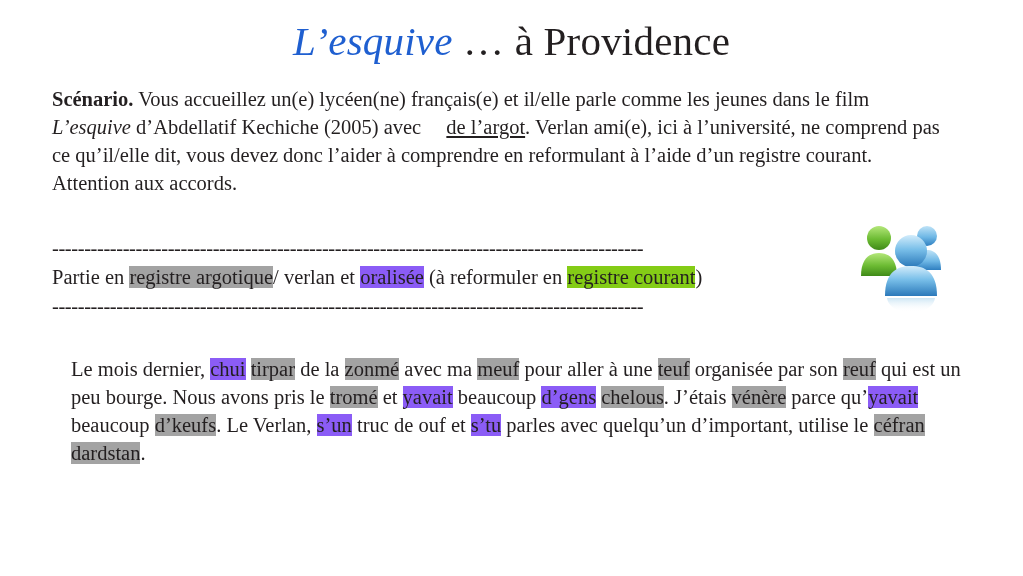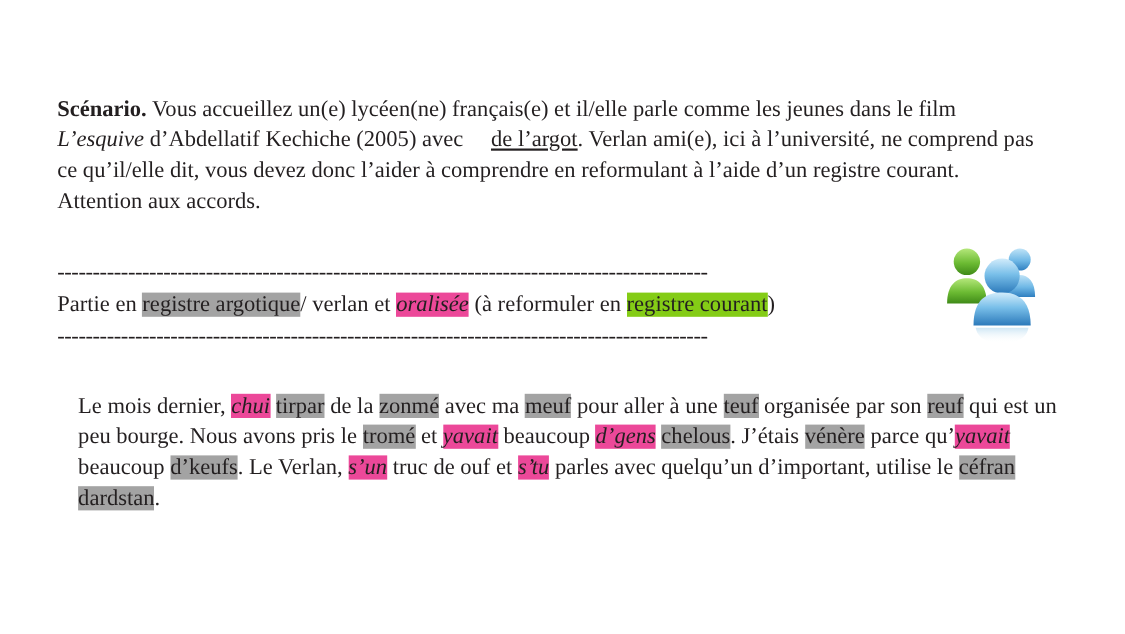--- a/index.html
+++ b/index.html
@@ -77,39 +77,41 @@
     white-space: nowrap;
   }
   .para-main {
     top: 356px;
     margin-left: 19px;
   }
   .hl-grey {
     background: #a3a3a3;
   }
   .hl-green {
-    background: #ec4899;
-    font-style: italic;
+    background: #8b5cf6;
   }
   .hl-cyan {
     background: #84cc16;
   }
   .msn {
     position: absolute;
     left: 853px;
     top: 218px;
     width: 110px;
     height: 95px;
   }
 </style>
 </head>
 <body>
 
 <div class="slide">
 
+  <div class="title">
+    <span class="it-blue">L’esquive</span><span class="rest"> … à Providence</span>
+  </div>
 
   <div class="body-block para-intro">
     <b>Scénario.</b><span>  Vous accueillez un(e) lycéen(ne) français(e) et il/elle parle comme les</span>
     <span>jeunes dans le film </span><i>L’esquive</i><span> d’Abdellatif Kechiche (2005) avec </span><span class="underline">de l’argot</span><span>. Verlan</span>
     <span>ami(e), ici à l’université, ne comprend pas ce qu’il/elle dit, vous devez donc l’aider à</span>
     <span>comprendre en reformulant à l’aide d’un registre courant. Attention aux accords.</span>
   </div>
 
   <div class="dashline dash-top">--------------------------------------------------------------------------------------------</div>
 

